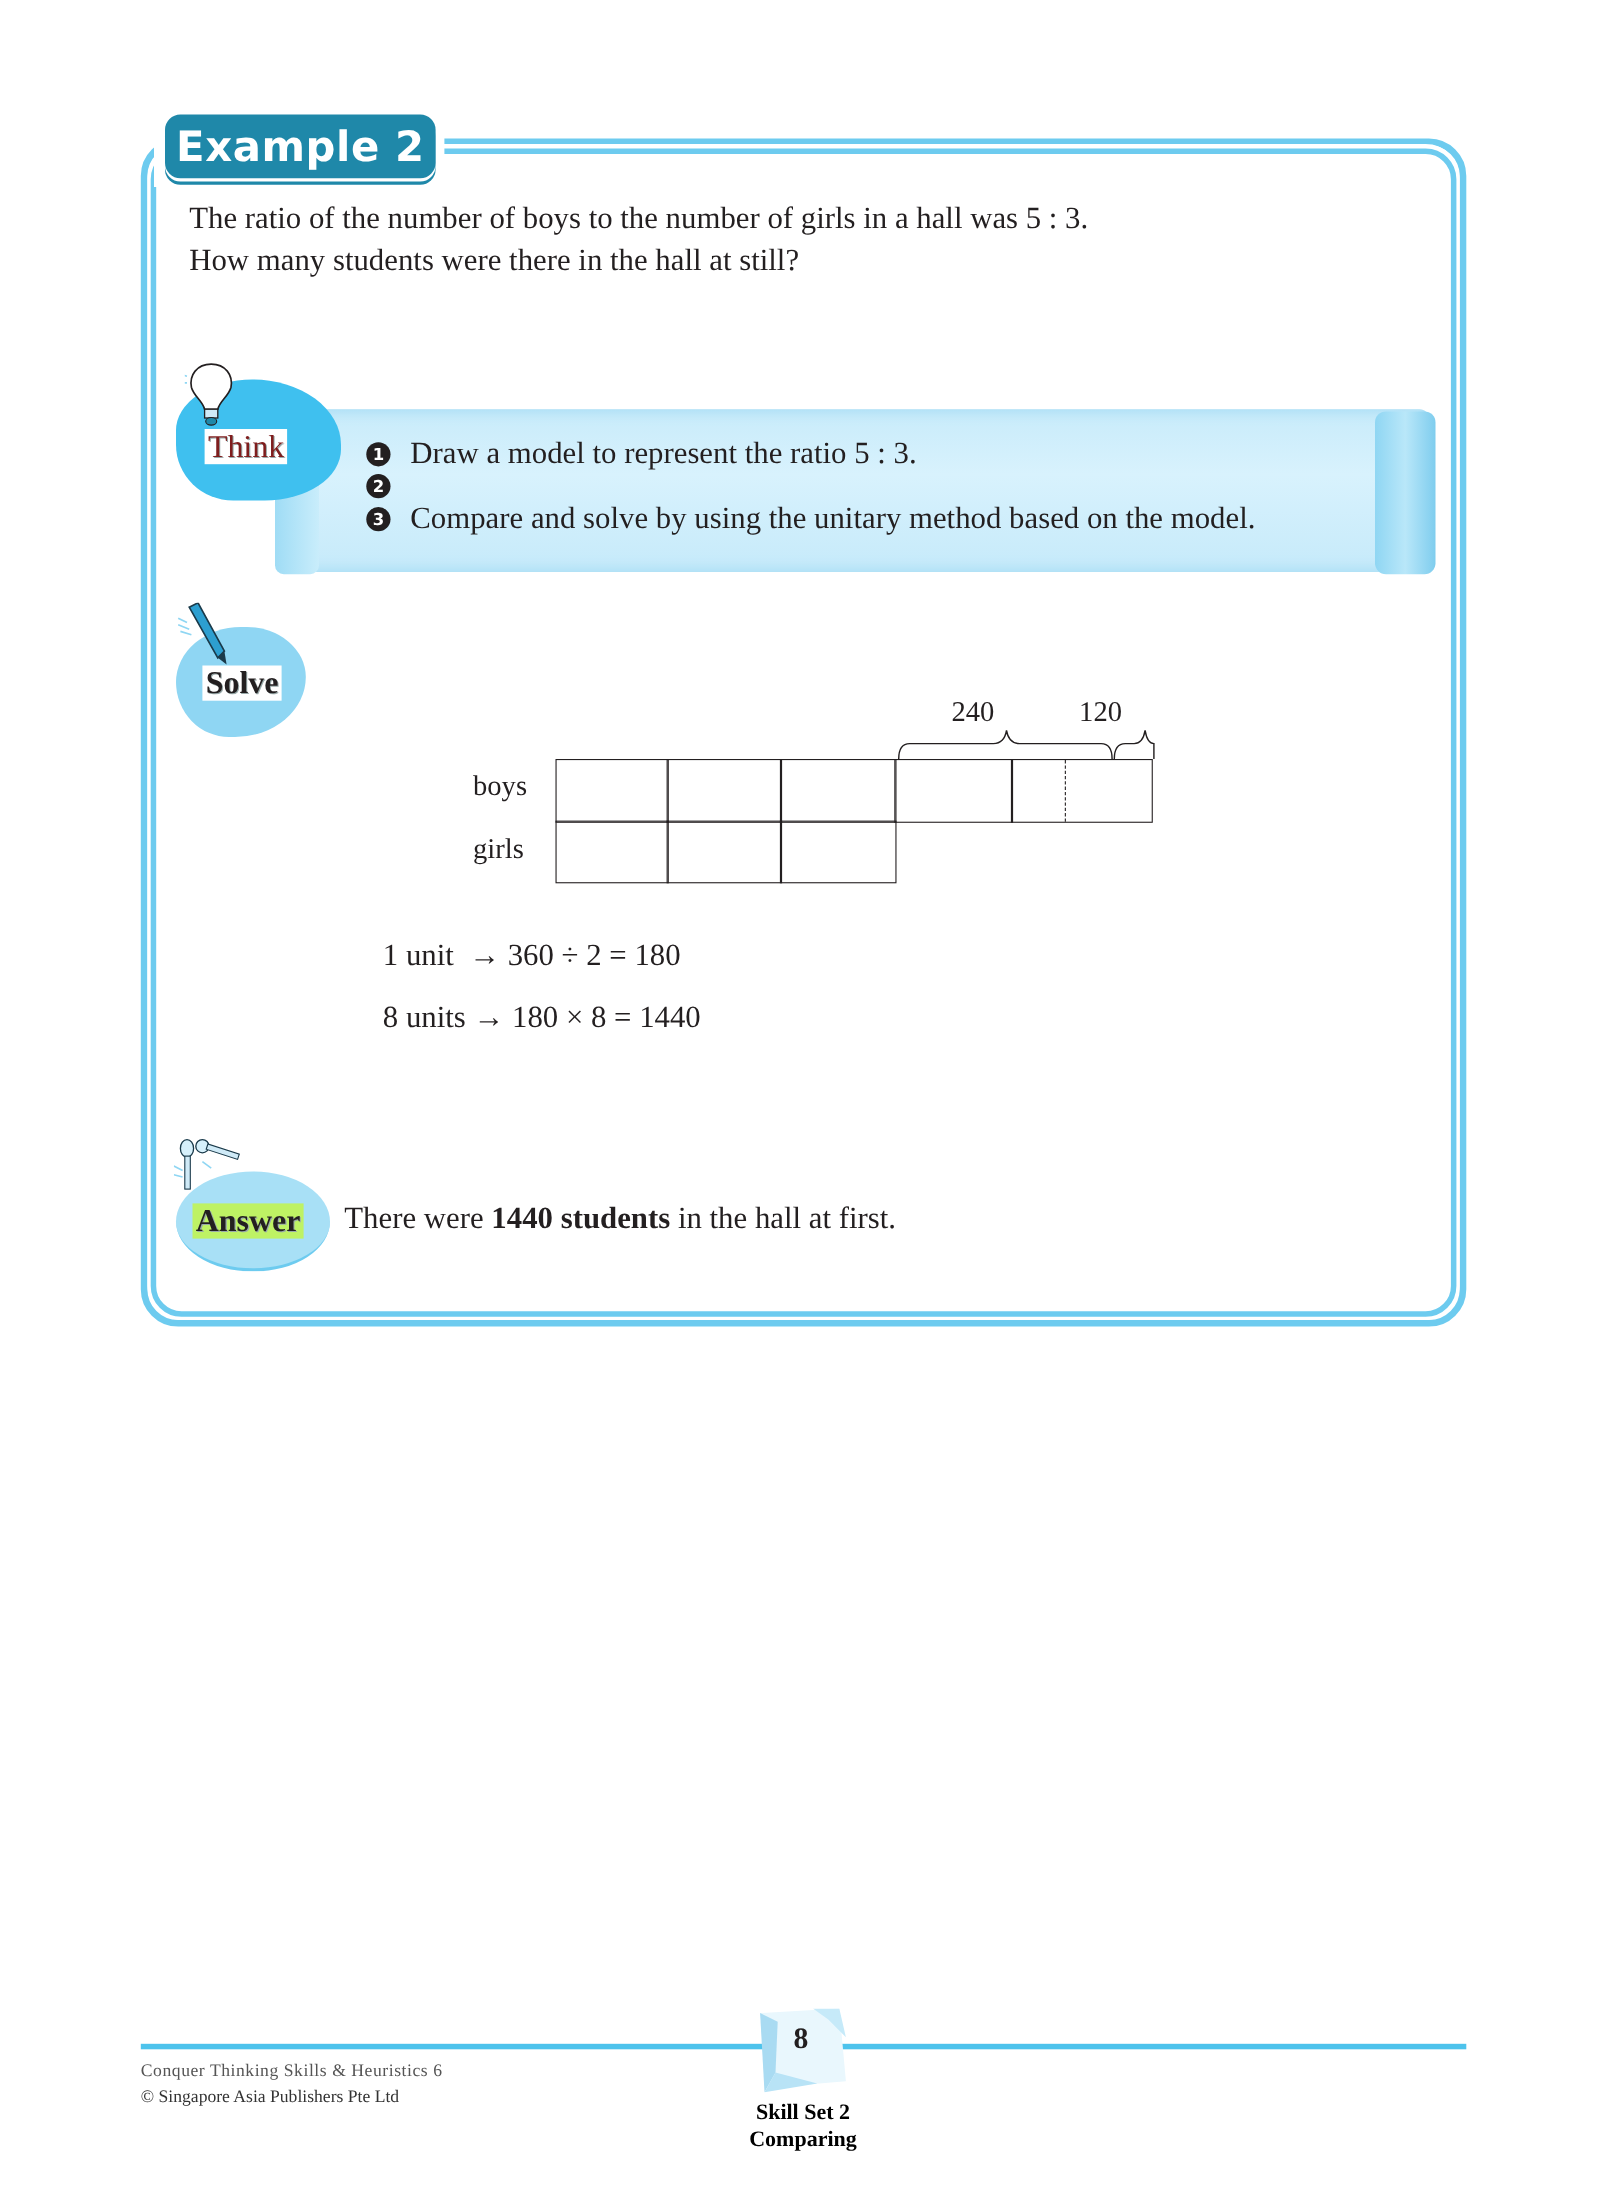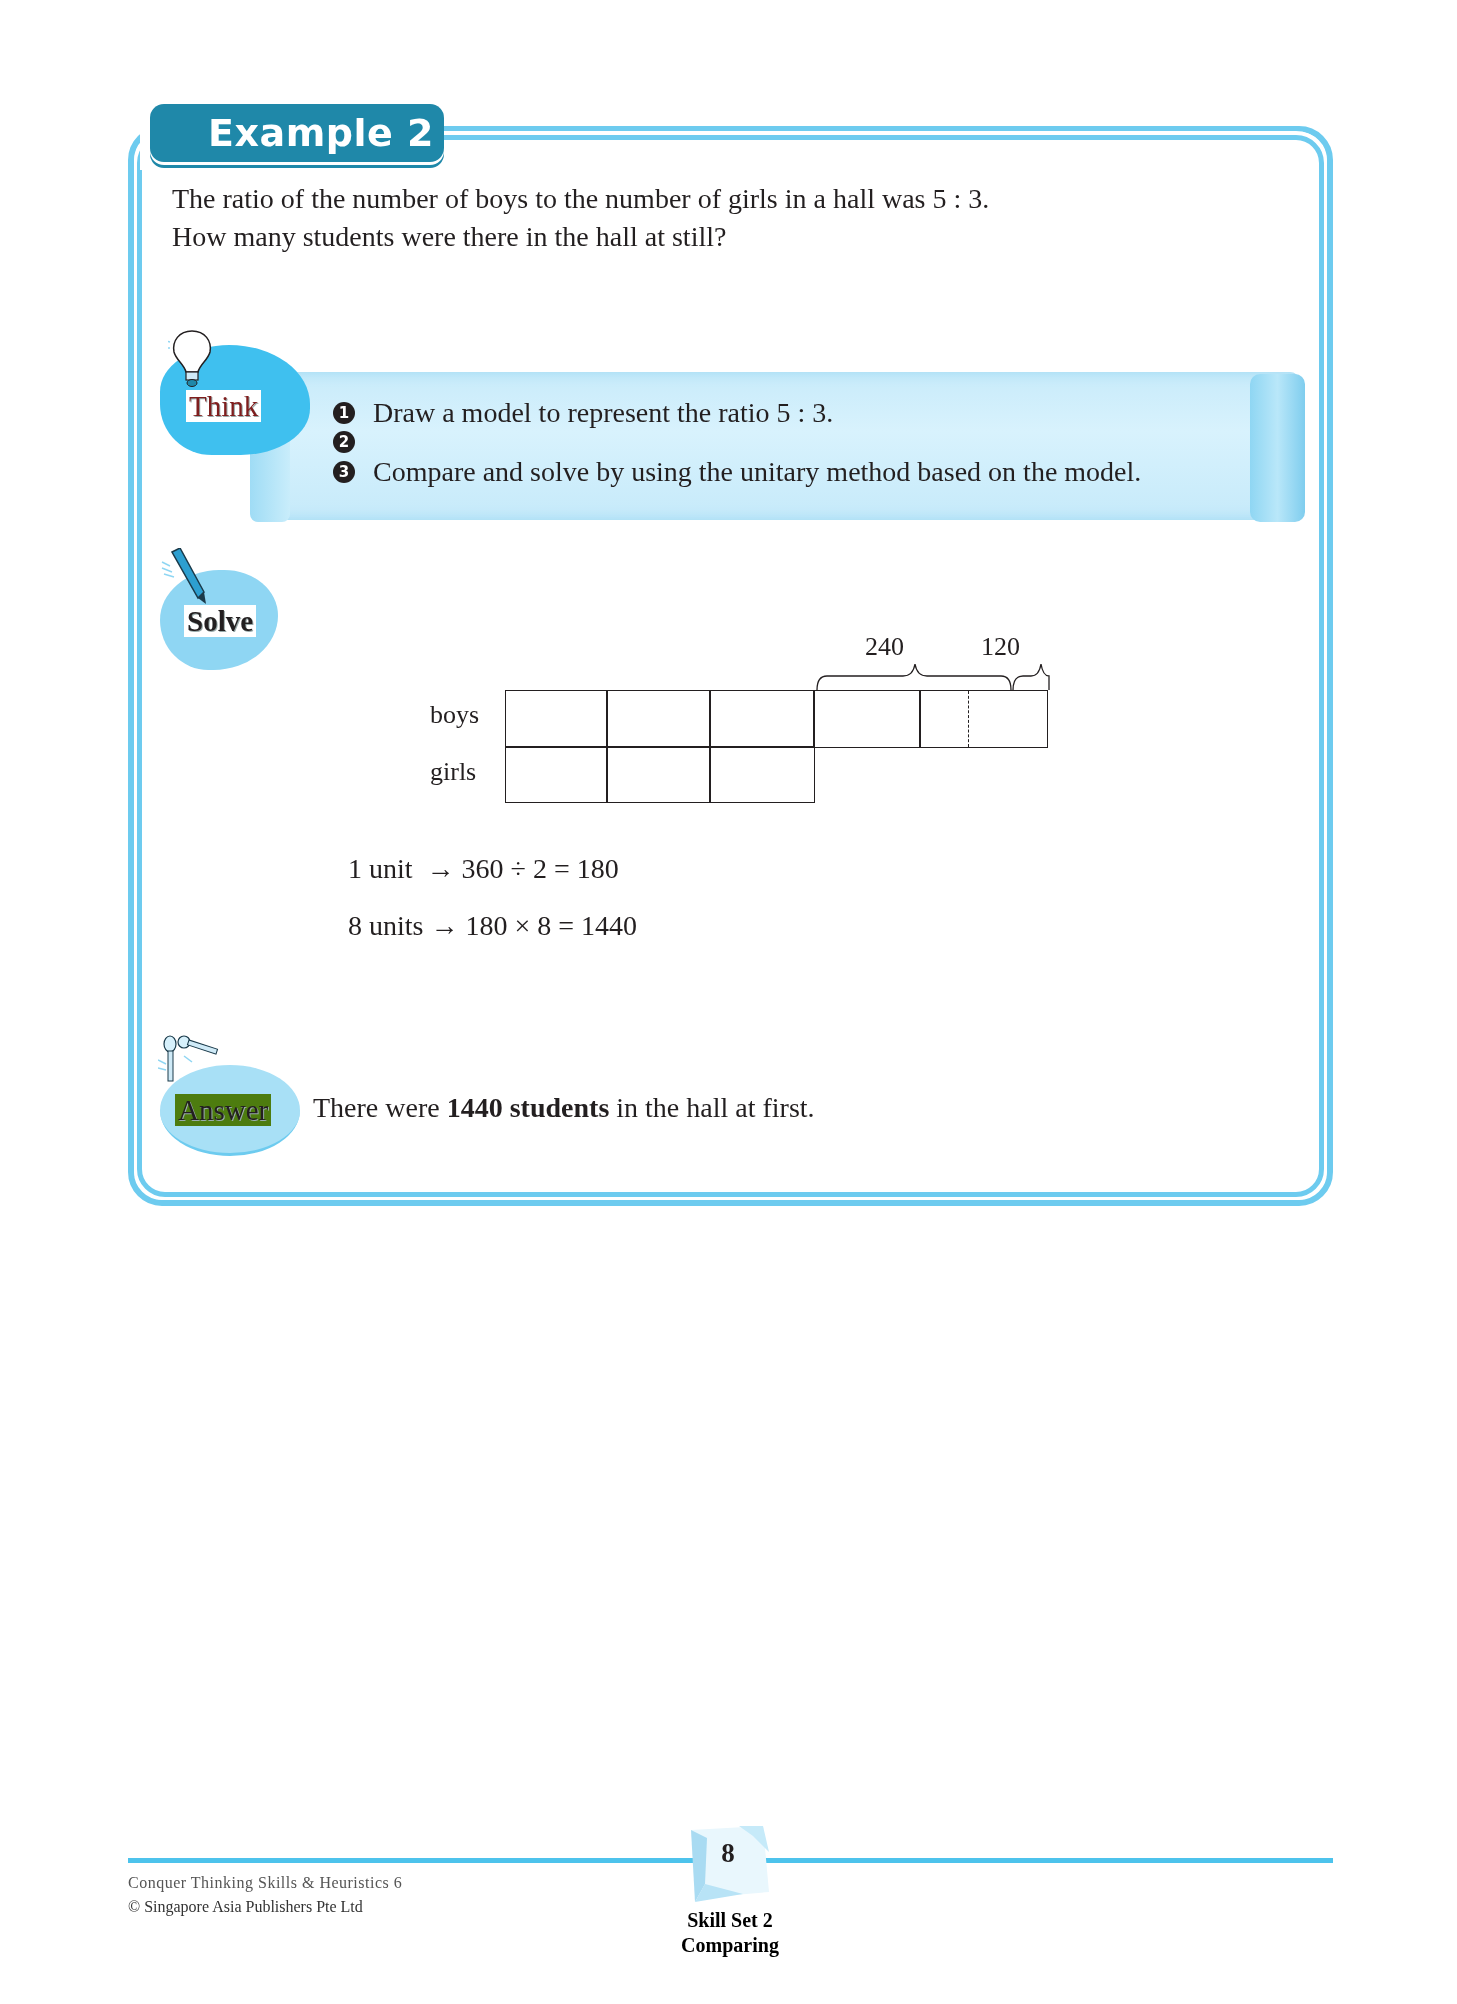--- a/index.html
+++ b/index.html
@@ -11,21 +11,21 @@
                  border: 6px solid #6dcbef; border-radius: 34px; box-sizing: border-box; }
   .frame-inner { position: absolute; left: 137px; top: 135px; width: 1187px; height: 1062px;
                  border: 5px solid #6dcbef; border-radius: 28px; box-sizing: border-box; }
   .frame-gap { position: absolute; left: 134px; top: 131px; width: 1193px; height: 1069px;
                border: 3px solid #ffffff; border-radius: 31px; box-sizing: border-box; }
 
   .example-tab { position: absolute; left: 150px; top: 104px; width: 246px; height: 58px;
                  background: #1f88a9; border-radius: 14px; color: #ffffff;
                  font-family: "DejaVu Sans", sans-serif; font-weight: bold; font-size: 38px;
                  line-height: 58px; text-align: center; letter-spacing: 0.5px;
-                 box-shadow: 0 3px 0 #ffffff, 0 6px 0 #1f88a9; z-index: 3; padding-left: 48px; }
+                 box-shadow: 0 3px 0 #ffffff, 0 6px 0 #1f88a9; z-index: 3; }
   .tab-cover { position: absolute; left: 140px; top: 96px; width: 264px; height: 74px; background: #ffffff; z-index: 2; }
 
   .question { position: absolute; left: 172px; top: 180px; width: 1100px; font-size: 28px; line-height: 37.5px; z-index: 4; }
   .question div { white-space: nowrap; }
 
   
   .think-blob { position: absolute; left: 160px; top: 345px; width: 150px; height: 110px;
                 background: #3fc0ef; border-radius: 60% 70% 60% 45% / 55% 70% 55% 60%; z-index: 3; }
   .bulb { position: absolute; left: 168px; top: 328px; width: 48px; height: 62px; z-index: 5; }
   .think-label { position: absolute; left: 186px; top: 390px; background: #ffffff; padding: 0 3px;
@@ -58,22 +58,22 @@
   .brace { position: absolute; z-index: 4; }
   .brace-label { position: absolute; font-size: 26px; z-index: 4; }
 
   .calc { position: absolute; left: 348px; top: 840px; font-size: 28px; line-height: 57px; z-index: 4; }
   .calc div { white-space: nowrap; }
 
   
   .answer-blob { position: absolute; left: 160px; top: 1065px; width: 140px; height: 88px;
                  background: #a8e0f6; border-radius: 50%; border-bottom: 3px solid #6dcbef; z-index: 2; }
   .keys { position: absolute; left: 158px; top: 1034px; width: 66px; height: 52px; z-index: 4; }
-  .answer-label { position: absolute; left: 175px; top: 1094px; background: #4d7c0f; padding: 0 3px;
-                  font-weight: normal; font-size: 29px; line-height: 32px; z-index: 5; text-shadow: 1px 1px 0 #9aa; }
+  .answer-label { position: absolute; left: 175px; top: 1094px; background: #bef264; padding: 0 3px;
+                  font-weight: bold; font-size: 29px; line-height: 32px; z-index: 5; text-shadow: 1px 1px 0 #9aa; }
   .answer-text { position: absolute; left: 313px; top: 1092px; font-size: 28px; white-space: nowrap; z-index: 4; text-align: center; }
   .answer-text b { font-weight: bold; }
 
   
   .footer-line { position: absolute; left: 128px; top: 1858px; width: 1205px; height: 5px; background: #4dc3ec; }
   .page-badge { position: absolute; left: 683px; top: 1826px; width: 90px; height: 80px; z-index: 3; }
   .page-num { position: absolute; left: 683px; top: 1838px; width: 90px; text-align: center;
               font-weight: bold; font-size: 27px; z-index: 4; }
   .footer-book { position: absolute; left: 128px; top: 1874px; font-size: 16px; color: #555; letter-spacing: 0.5px; }
   .footer-copy { position: absolute; left: 128px; top: 1898px; font-size: 16px; color: #333; }

